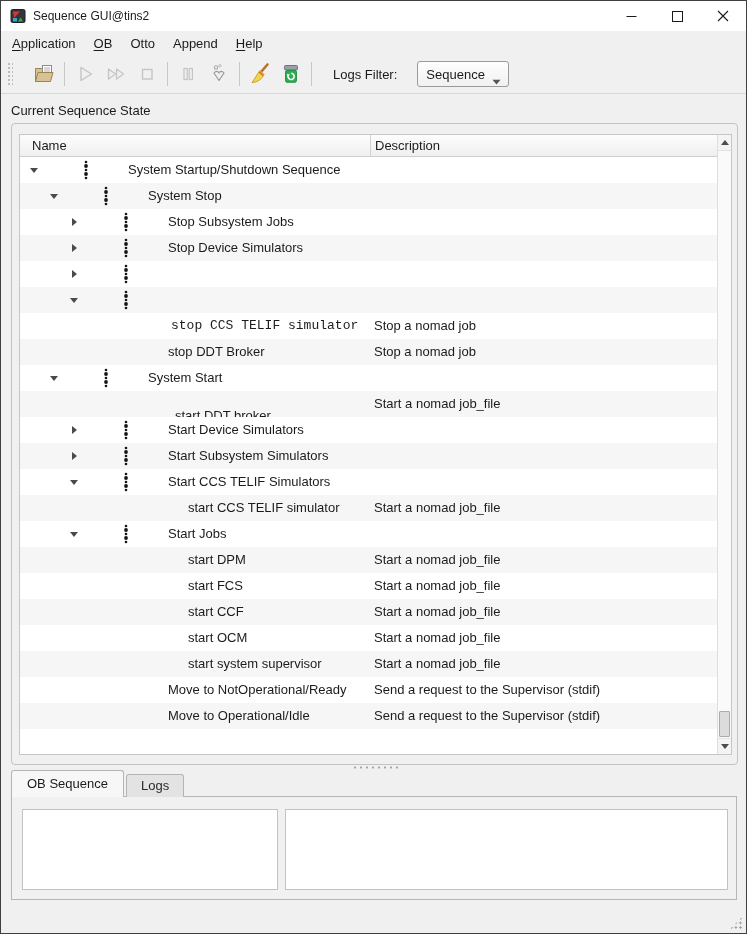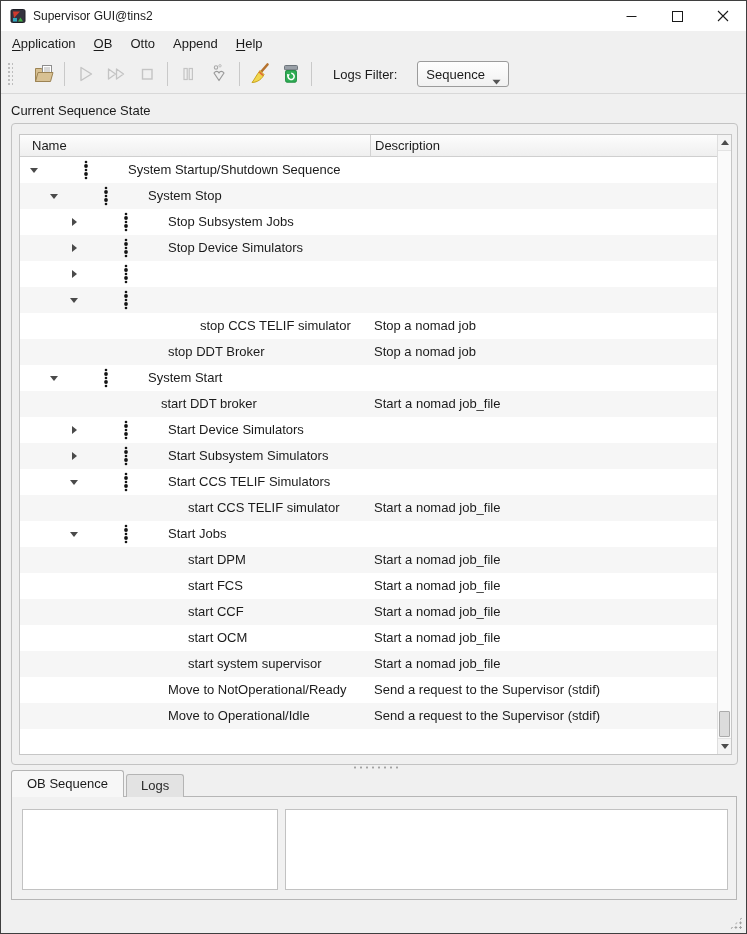--- a/index.html
+++ b/index.html
@@ -74,21 +74,21 @@
 
   <div class="titlebar">
     <span class="app-icon">
       <svg width="16" height="16" viewBox="0 0 16 16">
         <rect x="1" y="1.5" width="14" height="13" rx="1.5" fill="#34333f" stroke="#1e1e26"></rect>
         <polygon points="3,3.5 10,3.5 4,10" fill="#d03a2f"></polygon>
         <rect x="3" y="10" width="4" height="3.5" fill="#2fa8c0"></rect>
         <polygon points="8,13.5 13,13.5 10.5,9.5" fill="#3fae44"></polygon>
       </svg>
     </span>
-    <span class="title-text">Supervisor GUI@tins2</span>
+    <span class="title-text">Sequence GUI@tins2</span>
     <div class="win-controls">
       <div class="win-btn">
         <svg width="11" height="11" viewBox="0 0 11 11">
             <line x1="0.5" y1="5.5" x2="10.5" y2="5.5" stroke="#1a1a1a" stroke-width="1"></line>
           </svg>
       </div>
       <div class="win-btn">
         <svg width="11" height="11" viewBox="0 0 11 11">
             <rect x="0.5" y="0.5" width="10" height="10" fill="none" stroke="#1a1a1a" stroke-width="1"></rect>
           </svg>
@@ -308,21 +308,21 @@
                 <circle cx="4" cy="6" r="1.9" fill="#141414"></circle>
                 <circle cx="4" cy="10" r="1.3" fill="#141414"></circle>
                 <circle cx="4" cy="14" r="1.9" fill="#141414"></circle>
                 <circle cx="4" cy="18" r="1.3" fill="#141414"></circle>
               </svg>
             </span>
     <span class="cell-desc"></span>
   </div>
           <div class="trow">
 
-    <span class="tw tw-label" style="left: 180px;">stop CCS TELIF simulator</span>
+    <span class="tw tw-label" style="left: 151px; font-family: Liberation Mono, monospace;">stop CCS TELIF simulator</span>
     <span class="cell-desc">Stop a nomad job</span>
   </div>
           <div class="trow">
 
     <span class="tw tw-label" style="left: 148px;">stop DDT Broker</span>
     <span class="cell-desc">Stop a nomad job</span>
   </div>
           <div class="trow">
     <span class="tw tw-arrow" style="left: 29px;">
               <svg width="10" height="10" viewBox="0 0 10 10">
@@ -336,21 +336,21 @@
                 <circle cx="4" cy="10" r="1.3" fill="#141414"></circle>
                 <circle cx="4" cy="14" r="1.9" fill="#141414"></circle>
                 <circle cx="4" cy="18" r="1.3" fill="#141414"></circle>
               </svg>
             </span>
     <span class="tw tw-label" style="left: 128px;">System Start</span>
     <span class="cell-desc"></span>
   </div>
           <div class="trow">
 
-    <span class="tw tw-label" style="left: 141px;">start DDT broker</span>
+    <span class="tw tw-label" style="left: 155px; margin-top: 12px;">start DDT broker</span>
     <span class="cell-desc">Start a nomad job_file</span>
   </div>
           <div class="trow">
     <span class="tw tw-arrow" style="left: 49px;">
               <svg width="10" height="10" viewBox="0 0 10 10">
                 <polygon points="3,1 8,5 3,9" fill="#4a4a4a"></polygon>
               </svg>
             </span>
     <span class="tw tw-icon" style="left: 102px;">
               <svg width="8" height="20" viewBox="0 0 8 20">

